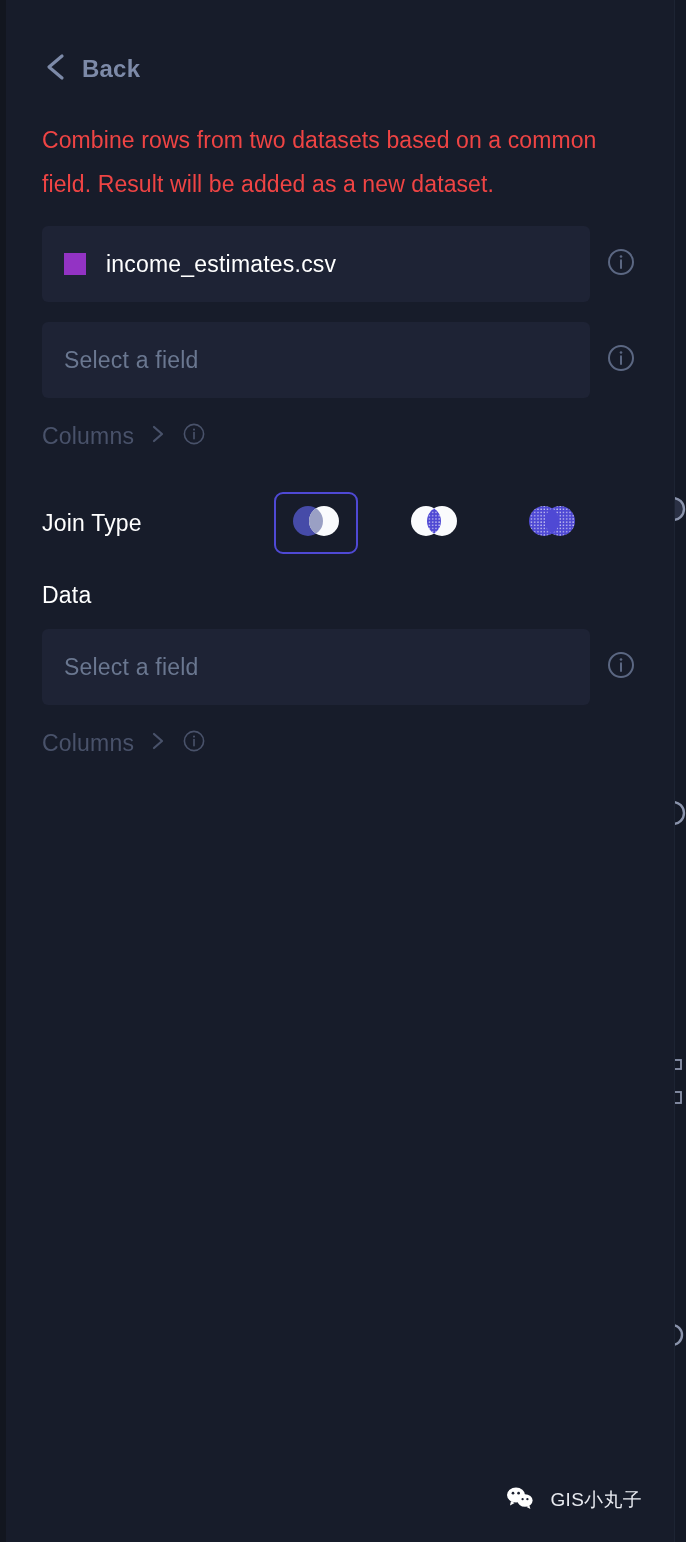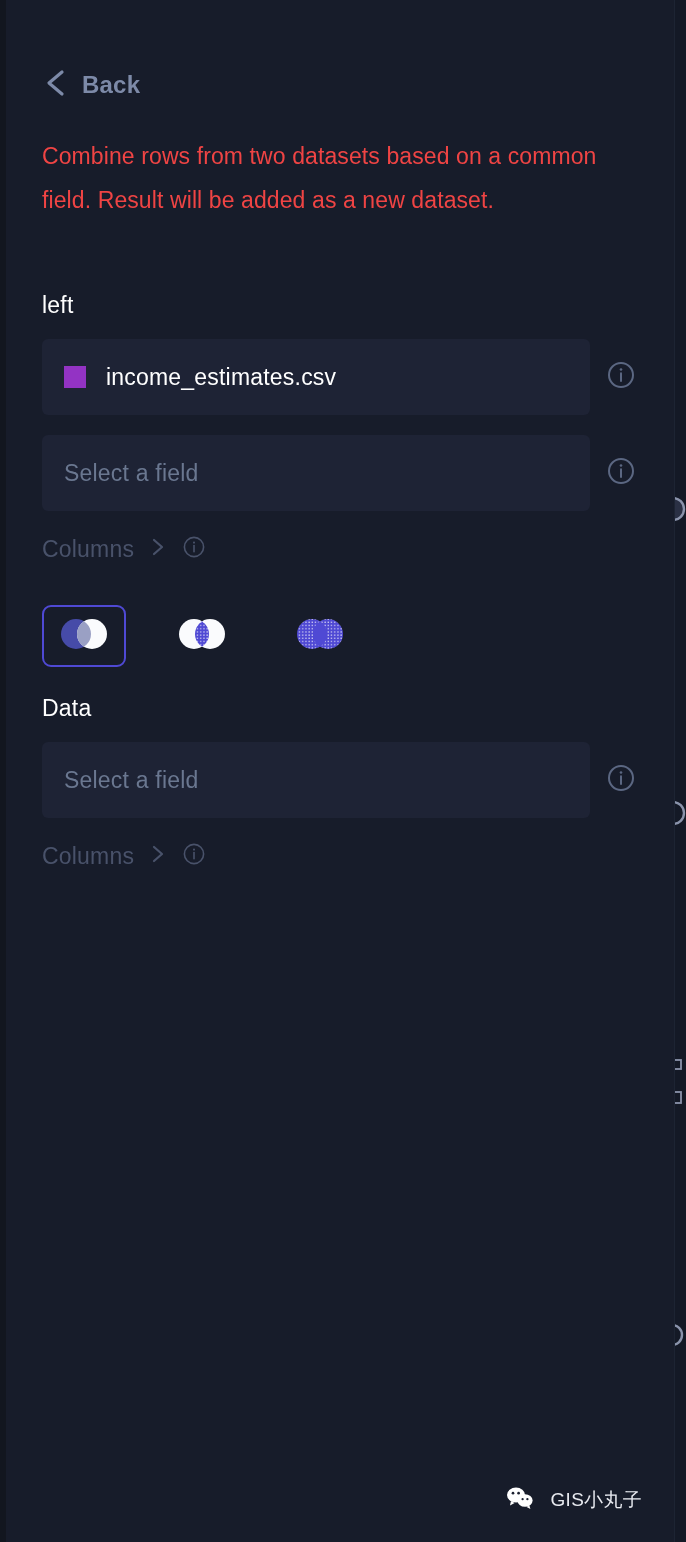--- a/index.html
+++ b/index.html
@@ -32,21 +32,21 @@
     left: 674px; top: 0;
     width: 12px; height: 1542px;
     background: #141926;
     border-left: 1px solid #1d2433;
   }
 
   .panel {
     position: absolute;
     left: 6px; top: 0;
     width: 668px; height: 1542px;
-    padding: 16px 36px;
+    padding: 0 36px;
   }
 
   
   .back-row {
     display: flex;
     align-items: center;
     gap: 14px;
     padding-top: 52px;
     width: 150px;
     cursor: pointer;
@@ -210,21 +210,20 @@
         <svg width="26" height="30" viewBox="0 0 26 30" fill="none">
           <path d="M20 4 L7 15 L20 26" stroke="#7d8aa8" stroke-width="3.2" stroke-linecap="round" stroke-linejoin="round"></path>
         </svg>
       </span>
       <span class="back-label">Back</span>
     </div>
 
 
     <p class="description">Combine rows from two datasets based on a common field. Result will be added as a new dataset.</p>
 
-    <div class="section-heading heading-left">left</div>
 
     <div class="field-row">
       <div class="field-box">
         <span class="swatch"></span>
         <span class="field-value">income_estimates.csv</span>
       </div>
       <span class="info-icon">
         <svg width="30" height="30" viewBox="0 0 24 24" fill="none">
           <circle cx="12" cy="12" r="9.6" stroke="#5b6782" stroke-width="1.6"></circle>
           <circle cx="12" cy="7.6" r="1.05" fill="#5b6782"></circle>
@@ -256,20 +255,21 @@
       <span class="columns-info">
         <svg width="24" height="24" viewBox="0 0 24 24" fill="none">
           <circle cx="12" cy="12" r="9.6" stroke="#49526a" stroke-width="1.6"></circle>
           <circle cx="12" cy="7.6" r="1.05" fill="#49526a"></circle>
           <path d="M12 10.6 V16.7" stroke="#49526a" stroke-width="1.6" stroke-linecap="round"></path>
         </svg>
       </span>
     </div>
 
     <div class="join-type-row">
+      <span class="join-type-label">Join Type</span>
       <div class="join-options">
 
         <div class="join-opt selected">
           <span>
             <svg width="62" height="38" viewBox="0 0 62 38" fill="none">
               <defs>
                 <clipPath id="clipL">
                     <circle cx="23" cy="19" r="15"></circle>
                   </clipPath>
               </defs>

